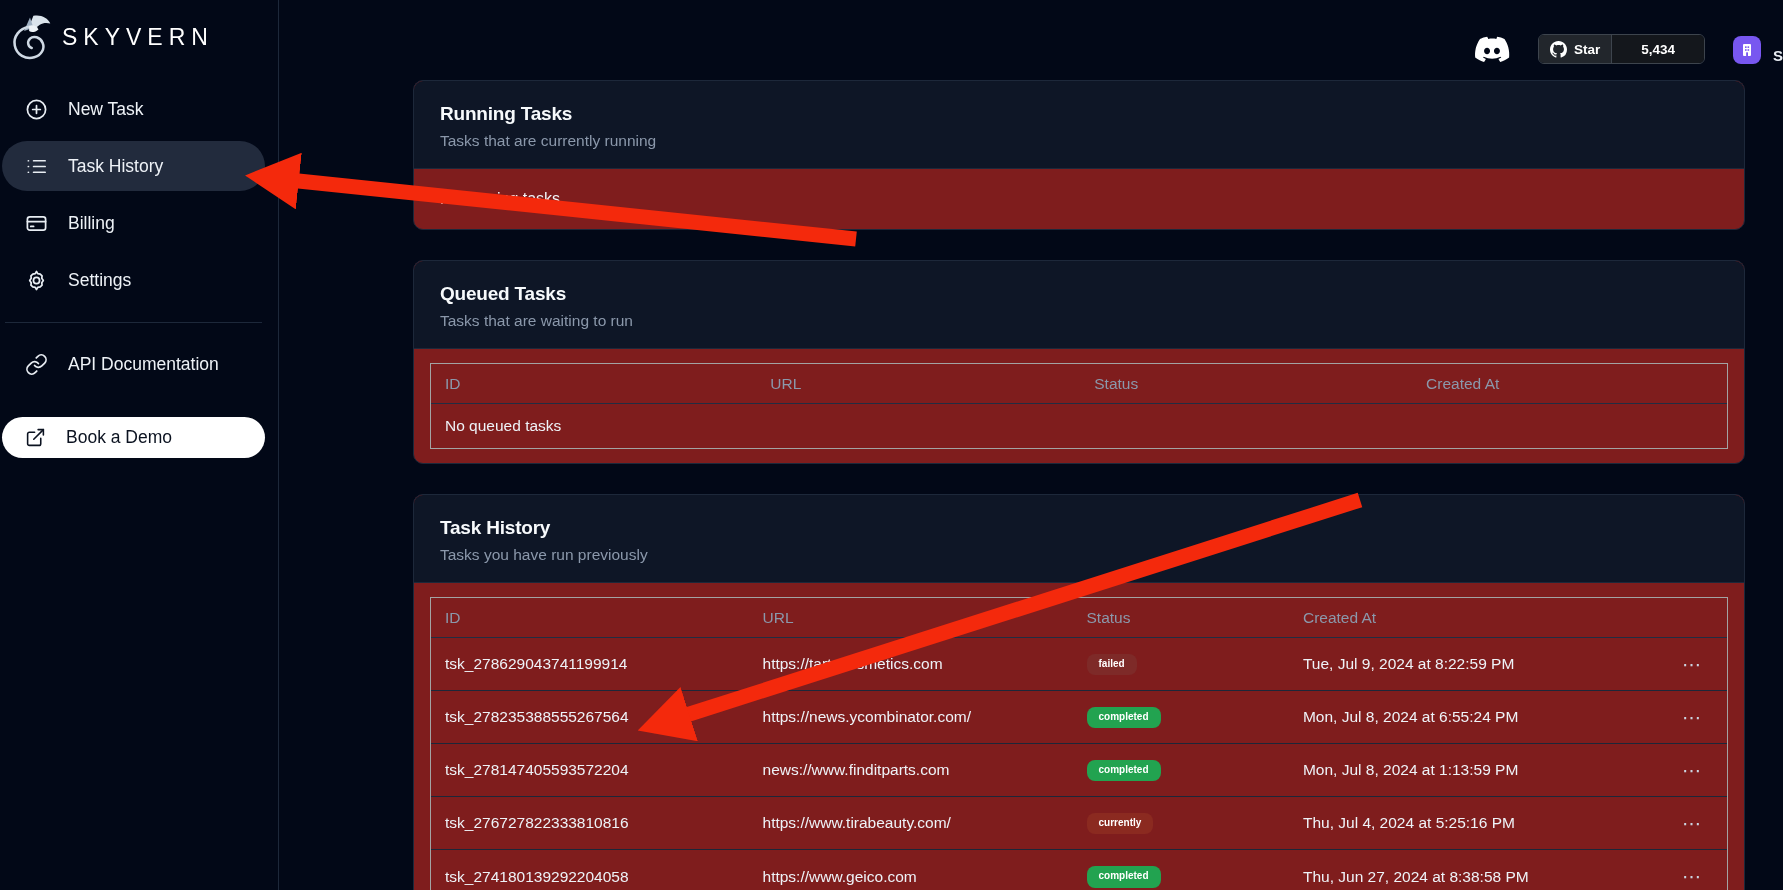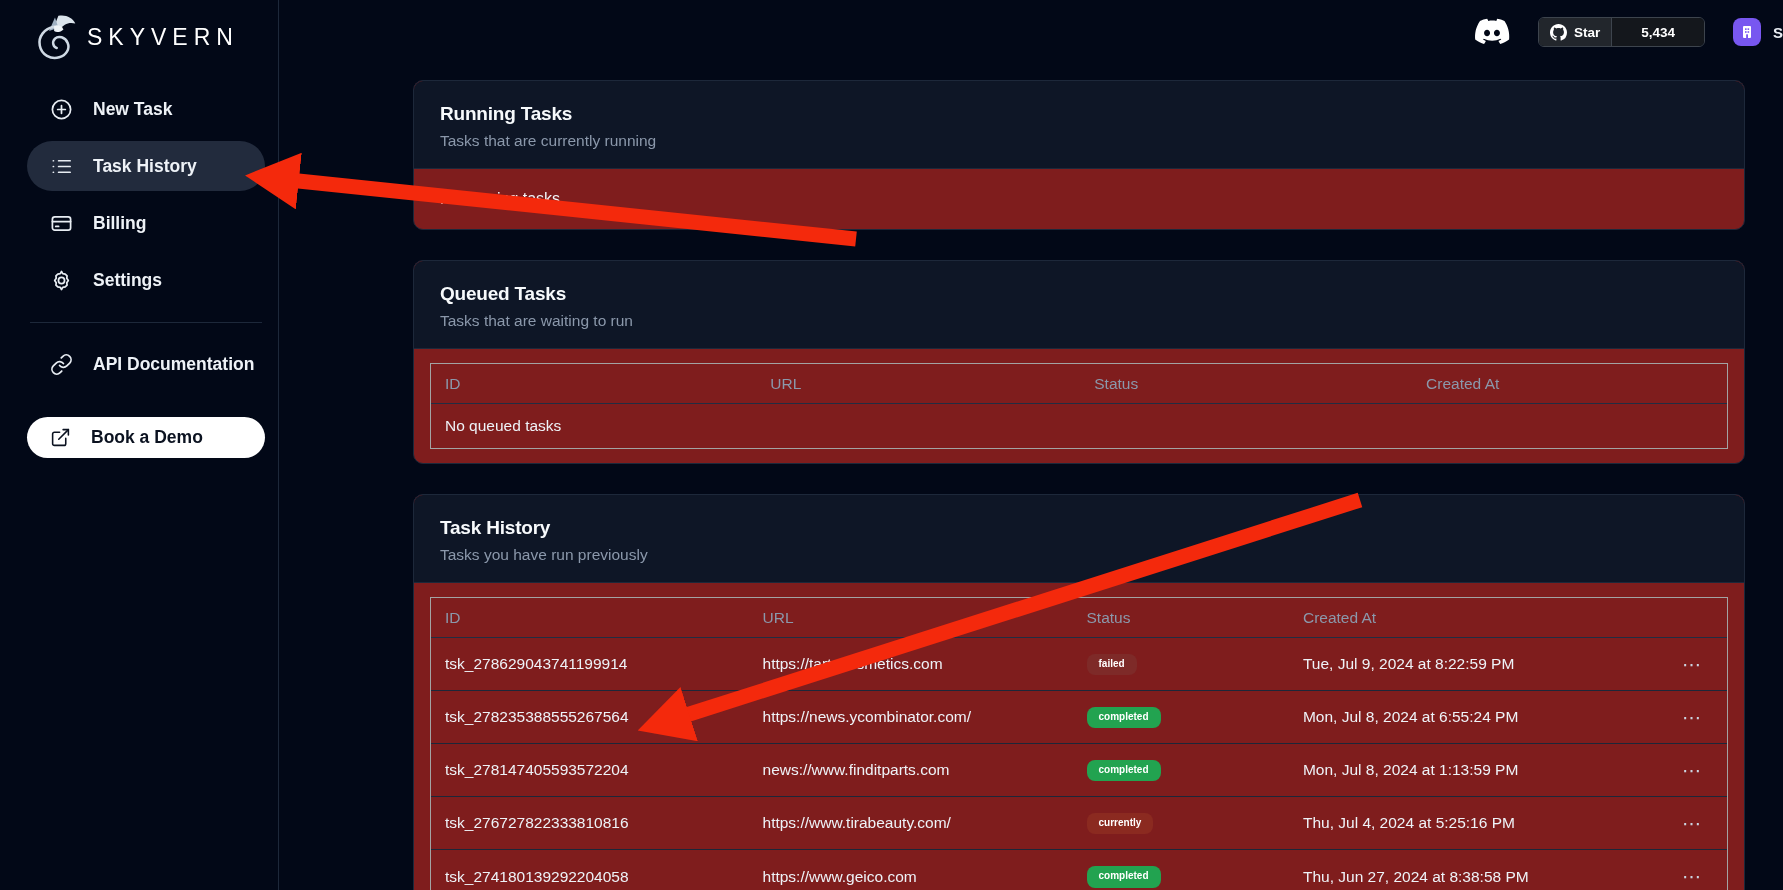--- a/index.html
+++ b/index.html
@@ -14,44 +14,44 @@
 
   
   .arrows { position:absolute; inset:0; z-index:60; pointer-events:none; }
   .arrows line { stroke:var(--arrow,#f4290c); stroke-width:15; }
   .arrows polygon { fill:var(--arrow,#f4290c); }
 
   
   .sidebar {
     width:279px; height:100%; flex:0 0 279px;
     border-right:1px solid var(--border,#1d283a);
-    padding:8px 13px 0 27px;
+    padding:8px 13px 0 2px;
     position:relative; z-index:2;
   }
   .logo { display:flex; align-items:center; gap:10px; padding:2px 6px; height:58px; cursor:pointer; }
   .logo-text { font-size:23px; letter-spacing:6px; font-weight:500; color:#fff; }
   nav { margin-top:18px; display:flex; flex-direction:column; }
   .nav-item {
     display:flex; align-items:center; gap:20px;
     height:50px; padding:0 10px 0 23px;
     border-radius:25px; cursor:pointer;
-    font-size:17.5px; font-weight:700; color:#eef2f7;
+    font-size:17.5px; font-weight:400; color:#eef2f7;
     margin-bottom:7px;
   }
   .nav-item svg { flex:0 0 auto; }
   .nav-item.active { background:var(--active-item-bg,#222b3d); }
   .divider { height:1px; background:var(--border,#1d283a); margin:10px 3px 16px 3px; }
   .nav-item.demo { background:#fff; color:#0b1220; margin-top:21px; height:41px; border-radius:21px; }
   .icon { stroke:#e8edf3; stroke-width:1.8; fill:none; stroke-linecap:round; stroke-linejoin:round; }
   .nav-item.demo .icon { stroke:#0b1220; }
 
   
   main { flex:1 1 auto; height:100%; overflow:hidden; position:relative; }
   .topbar {
-    height:64px; display:flex; align-items:center; justify-content:flex-end;
+    height:64px; display:flex; align-items:flex-end; justify-content:flex-end;
     gap:28px; padding-right:0;
   }
   .discord { cursor:pointer; }
   .gh {
     display:flex; align-items:stretch; height:30px; border:1px solid #3d444d;
     border-radius:6px; overflow:hidden; cursor:pointer; font-size:13.5px; font-weight:700; color:#fff;
   }
   .gh-star { display:flex; align-items:center; gap:7px; background:#22262c; padding:0 11px; }
   .gh-count { display:flex; align-items:center; background:#14171c; padding:0 29px; border-left:1px solid #3d444d; }
   .avatar {

